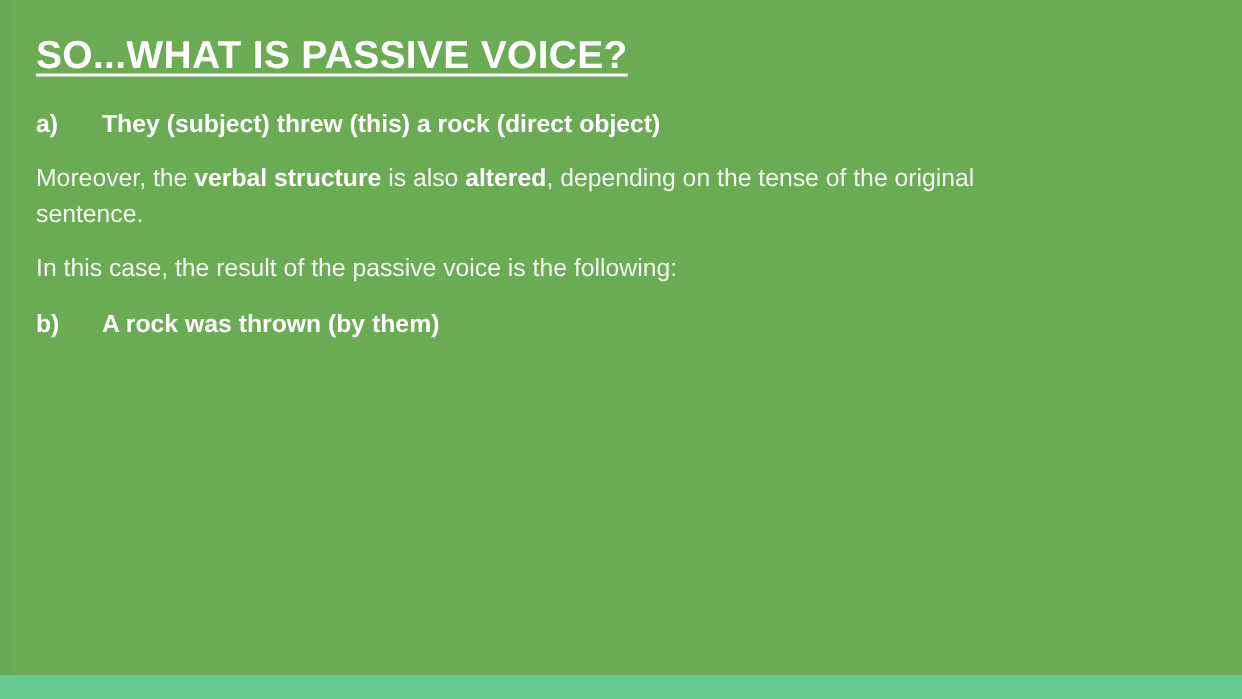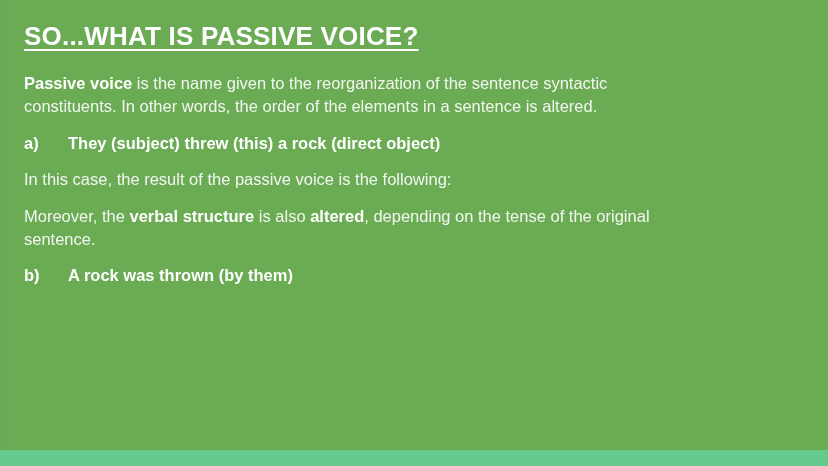--- a/index.html
+++ b/index.html
@@ -91,27 +91,26 @@
 <body>
 
 <div class="slide">
 
   <div class="edge-stripe-left"></div>
 
   <div class="content">
     <h1 class="slide-title">SO...WHAT IS PASSIVE VOICE?</h1>
 
     <div id="blocks">
-        <p class="para p-wide"><b>Passive voice</b><span> is the name given to the reorganization of the sentence syntactic constituents. In other words, the order of the elements in a sentence is altered.</span></p>
         <div class="list-item">
           <span class="list-marker">a)</span>
           <span class="list-text">They (subject) threw (this) a rock (direct object)</span>
         </div>
+        <p class="para p-wide"><span>Moreover, the </span><b>verbal structure</b><span> is also </span><b>altered</b><span>, depending on the tense of the original sentence.</span></p>
         <p class="para p-wide"><span>In this case, the result of the passive voice is the following:</span></p>
-        <p class="para p-wide"><span>Moreover, the </span><b>verbal structure</b><span> is also </span><b>altered</b><span>, depending on the tense of the original sentence.</span></p>
         <div class="list-item">
           <span class="list-marker">b)</span>
           <span class="list-text">A rock was thrown (by them)</span>
         </div>
       </div>
   </div>
 
   <div class="bottom-band"></div>
 </div>
 

